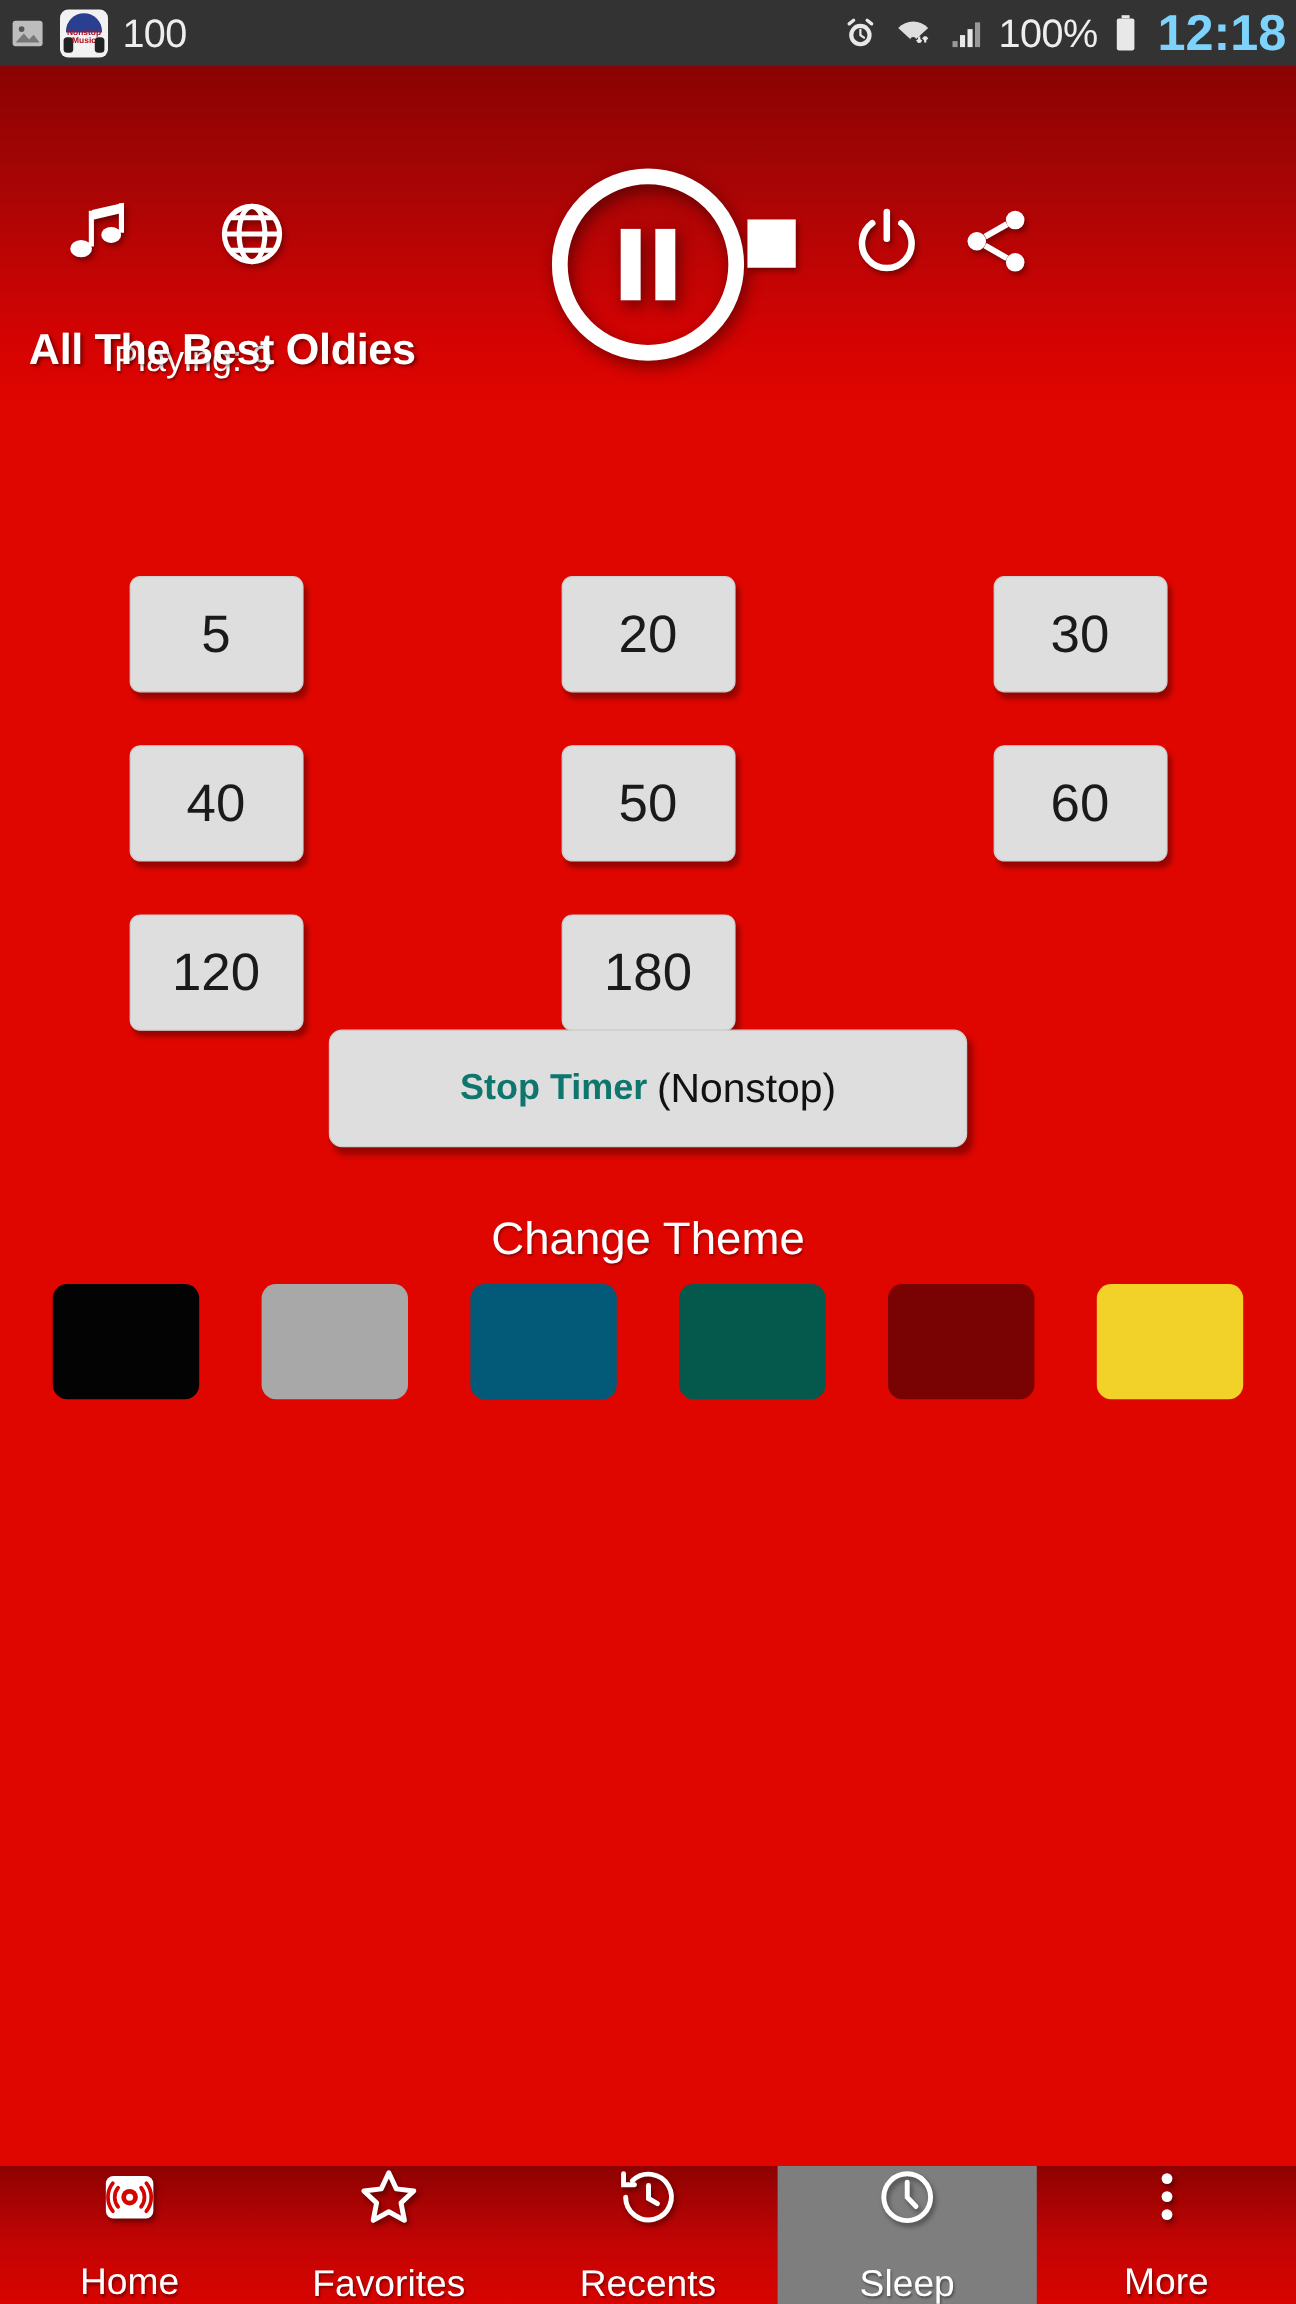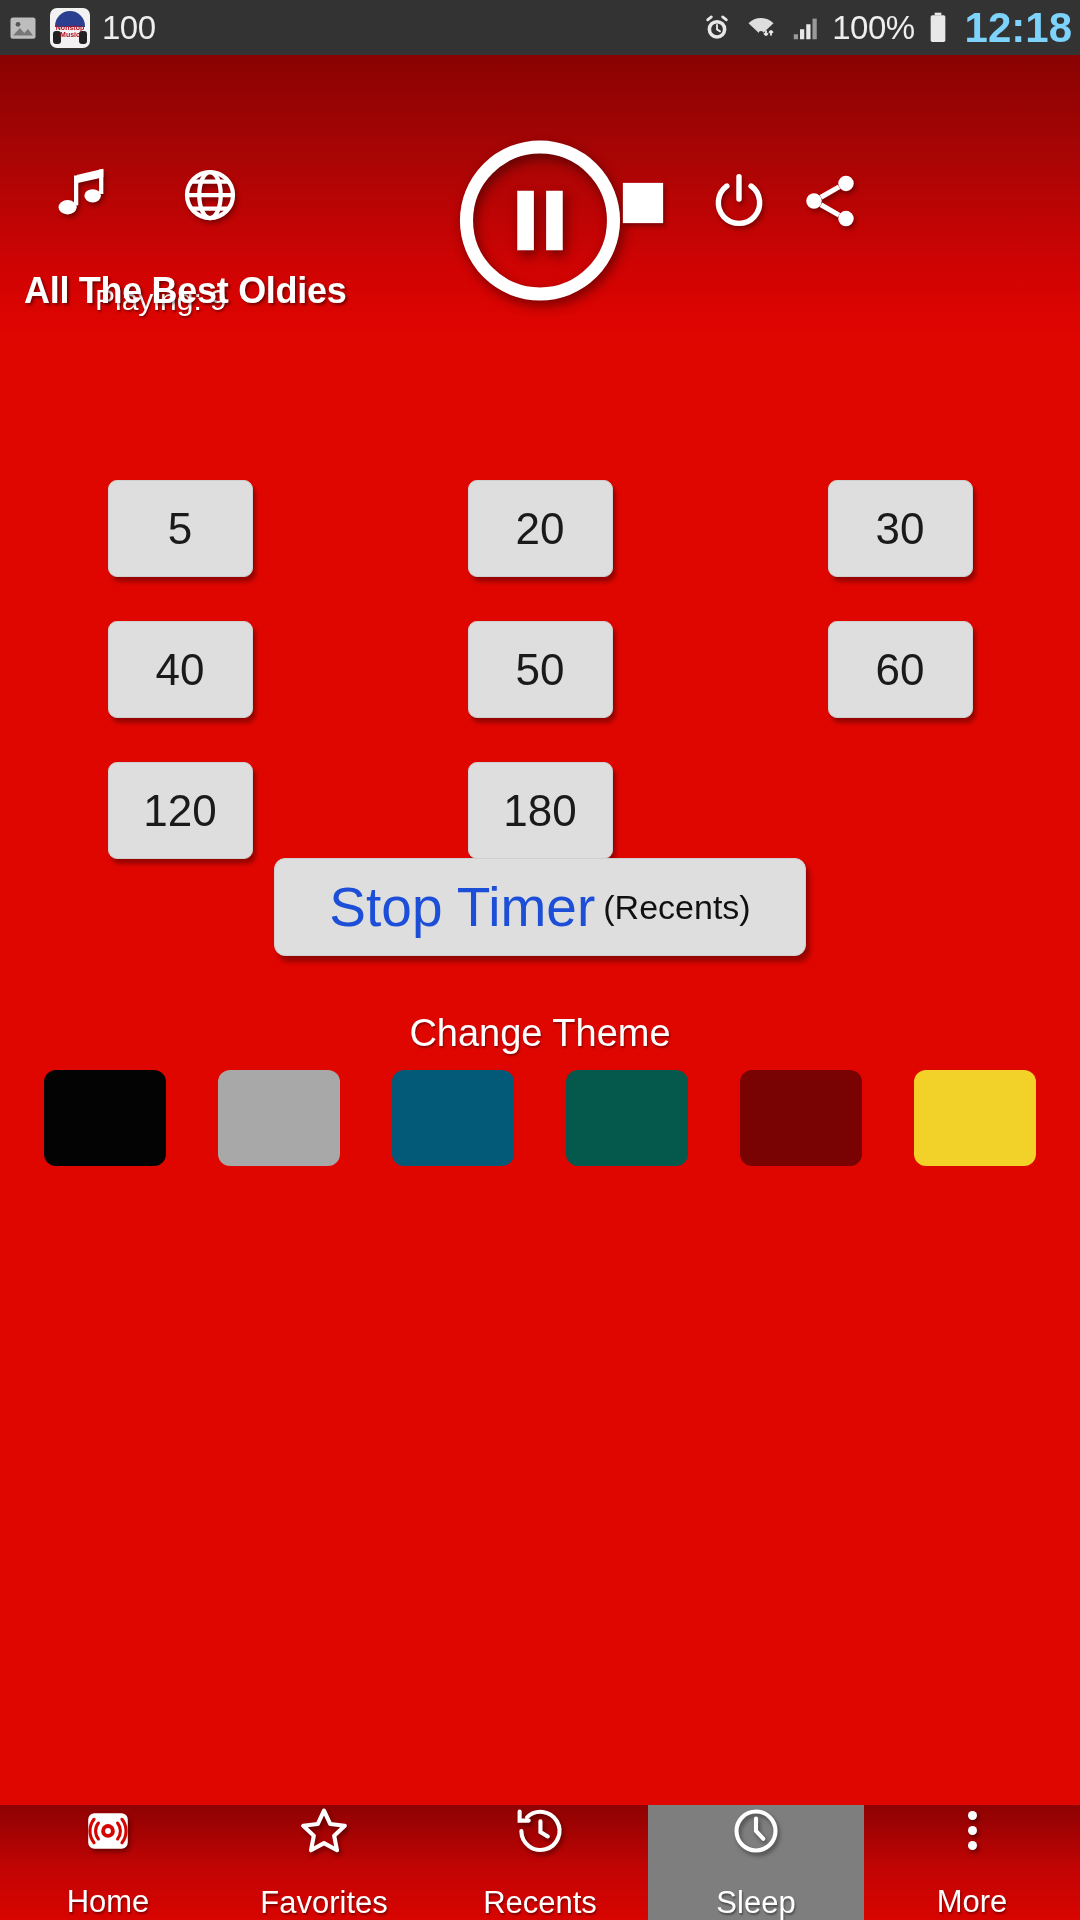--- a/index.html
+++ b/index.html
@@ -103,21 +103,21 @@
     cursor:pointer;
   }
   .stop-timer{
     position:absolute; top:518px; left:50%; transform:translateX(-50%);
     width:532px; height:98px;
     background:#dedede; border-radius:11px; border:1px solid #cfcfcf;
     box-shadow:4px 6px 5px rgba(0,0,0,0.33);
     display:flex; align-items:center; justify-content:center;
     cursor:pointer;
   }
-  .stop-timer .big{ font-size:55px; color:#1d4ed8; }
+  .stop-timer .big{ font-size:30px; color:#0f766e;font-weight:bold; }
   .stop-timer .small{ font-size:34px; color:#111; margin-left:8px; }
 
   .theme-label{
     position:absolute; top:672px; width:100%; text-align:center;
     font-size:38px; color:#ffffff;
     text-shadow:1px 2px 2px rgba(0,0,0,0.35);
   }
   .swatch-row{
     position:absolute; top:730px; left:44px; right:44px;
     display:flex; justify-content:space-between;
@@ -270,21 +270,21 @@
     <div class="tbtn">30</div>
     <div class="tbtn">40</div>
     <div class="tbtn">50</div>
     <div class="tbtn">60</div>
     <div class="tbtn">120</div>
     <div class="tbtn">180</div>
   </div>
 
   <div class="stop-timer">
     <span class="big">Stop Timer</span>
-    <span class="small">(Recents)</span>
+    <span class="small">(Nonstop)</span>
   </div>
 
   <div class="theme-label">Change Theme</div>
 
   <div class="swatch-row">
     <div class="swatch" style="background:#030303"></div>
     <div class="swatch" style="background:#a8a8a8"></div>
     <div class="swatch" style="background:#035a78"></div>
     <div class="swatch" style="background:#04584c"></div>
     <div class="swatch" style="background:#790302"></div>

